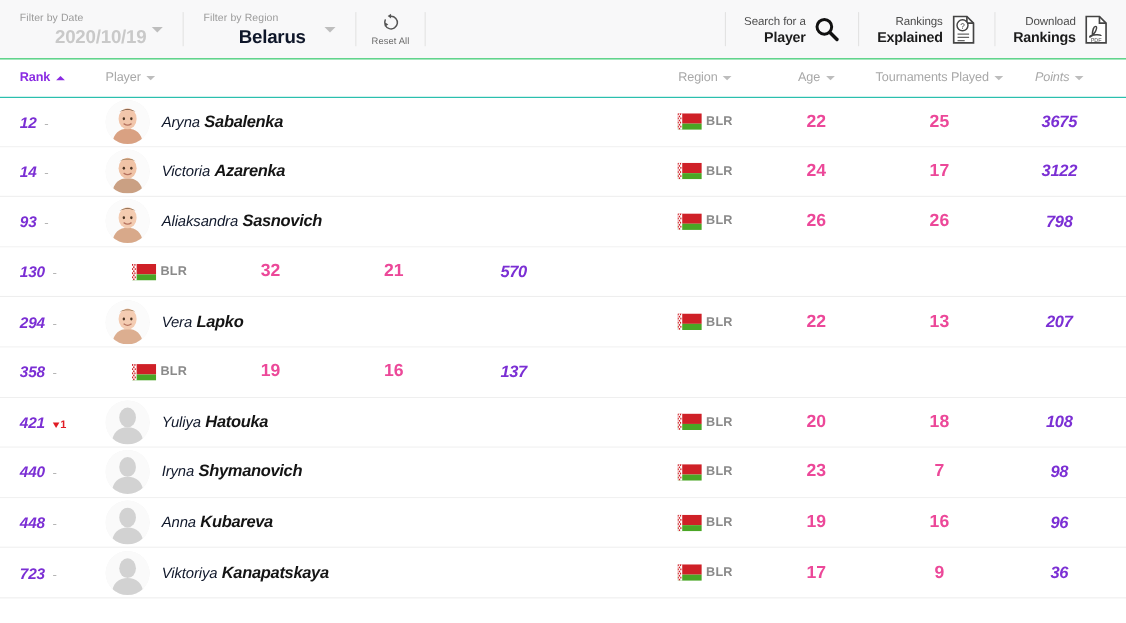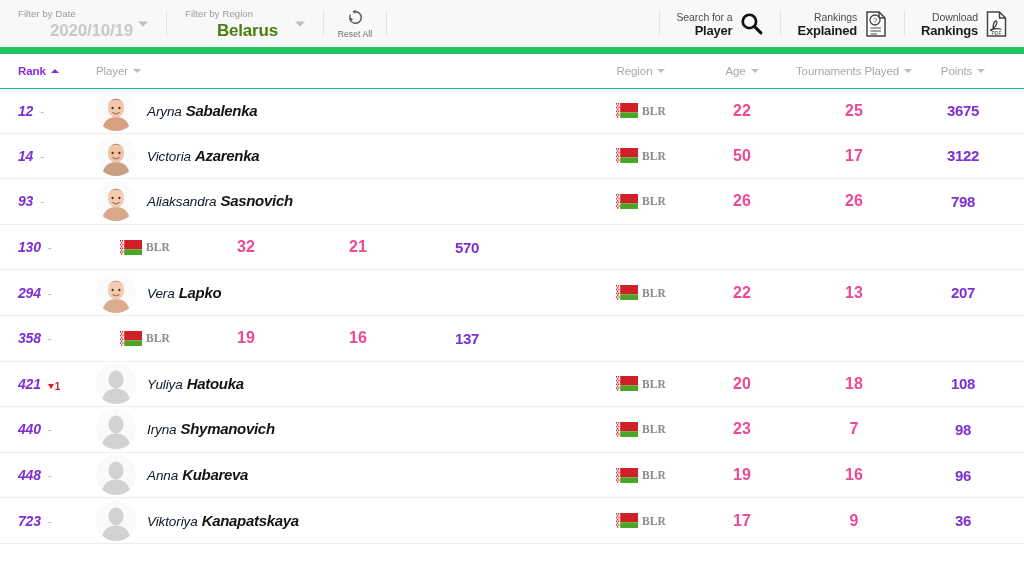--- a/index.html
+++ b/index.html
@@ -7,21 +7,21 @@
     width: 1024px; height: 566px;
     background: #ffffff;
     font-family: "Liberation Sans", sans-serif;
     overflow: hidden;
   }
 
   
   .topbar {
     height: 54px;
     background: #f8f8f9;
-    border-bottom: 7px solid #22c55e;
+    border-bottom: 1px solid #22c55e;
     display: flex;
     align-items: stretch;
     position: relative;
   }
   .filter-group {
     display: flex;
     align-items: center;
     position: relative;
   }
   .filter-date   { width: 166px; padding-left: 18px; }
@@ -36,21 +36,21 @@
     margin-bottom: 1px;
   }
   .filter-value {
     font-size: 17px;
     font-weight: bold;
     line-height: 19px;
     letter-spacing: -.2px;
     margin-left: 32px;
   }
   .filter-value.muted { color: #c9c9c9; }
-  .filter-value.dark  { color: #4d7c0f; }
+  .filter-value.dark  { color: #0f172a; }
 
   .chev-down {
     width: 0; height: 0;
     border-left: 5px solid transparent;
     border-right: 5px solid transparent;
     border-top: 5px solid #b4b4b4;
     opacity: .85;
   }
   .chev-wrap { position: absolute; right: 18px; top: 50%; transform: translateY(-50%); }
 
@@ -100,21 +100,21 @@
     border-right: 4px solid transparent;
     border-bottom: 4px solid #8a2be2;
   }
 
   
   .c-rank   { width: 86px;  padding-left: 18px; }
   .c-player { flex: 1;      padding-left: 10px; }
   .c-region { width: 118px; justify-content: center; }
   .c-age    { width: 84px;  justify-content: center; }
   .c-tourn  { width: 140px; justify-content: center; }
-  .c-points { width: 100px; justify-content: center; padding-right: 22px; }
+  .c-points { width: 100px; justify-content: center; padding-right: 22px; font-style: italic; }
 
   .row {
     height: 45.6px;
     display: flex;
     align-items: center;
     border-bottom: 1px solid #eeeeee;
     background: #fff;
   }
   .row:first-child { border-top: 1px solid #14b8a6; }
 
@@ -156,21 +156,21 @@
     color: #141414; letter-spacing: -.3px; margin-left: 4px;
   }
 
   .flag {
     width: 22px; height: 15px;
     display: block;
     flex: 0 0 22px;
   }
   .ccode {
     font-size: 11.5px; font-weight: bold; color: #8a8a8a;
-    margin-left: 4px; letter-spacing: .2px; font-family: Liberation Serif, serif;
+    margin-left: 4px; letter-spacing: .2px;
   }
 
   .num { font-size: 16px; color: #ec4899; font-weight: bold; }
   .pts {
     font-size: 15px; font-weight: bold; color: #7b2fd4;
     letter-spacing: -.3px;
   }
 </style>
 </head>
 <body>
@@ -385,21 +385,21 @@
               <rect x="2.1" y="7.6" width="1.1" height="1.6"></rect>
               <rect x="1.0" y="9.6" width="1.3" height="1.5"></rect>
               <rect x="0" y="11.3" width="1.1" height="1.6"></rect>
               <rect x="2.4" y="11.3" width="1.1" height="1.6"></rect>
               <rect x="1.0" y="13.2" width="1.3" height="1.5"></rect>
             </g>
           </svg>
           <span class="ccode">BLR</span>
         </div>
         <div class="cell c-age">
-          <span class="num">50</span>
+          <span class="num">24</span>
         </div>
         <div class="cell c-tourn">
           <span class="num">17</span>
         </div>
         <div class="cell c-points">
           <span class="pts">3122</span>
         </div>
       </div>
       <div class="row">
         <div class="cell c-rank">

